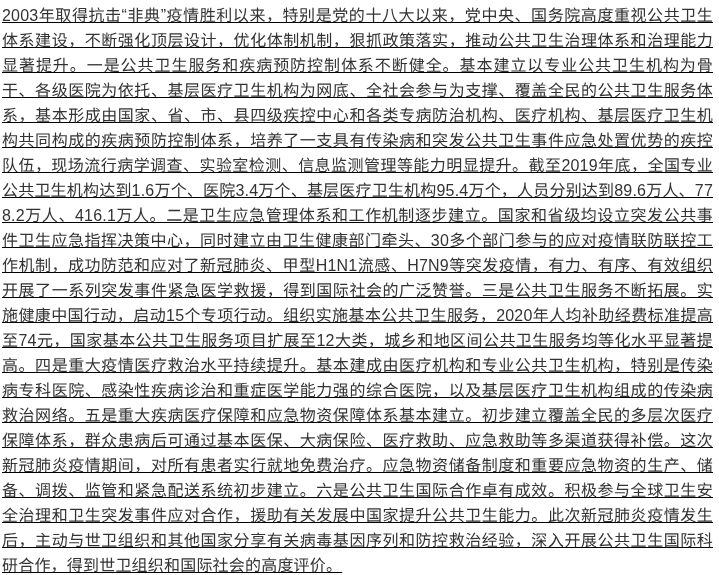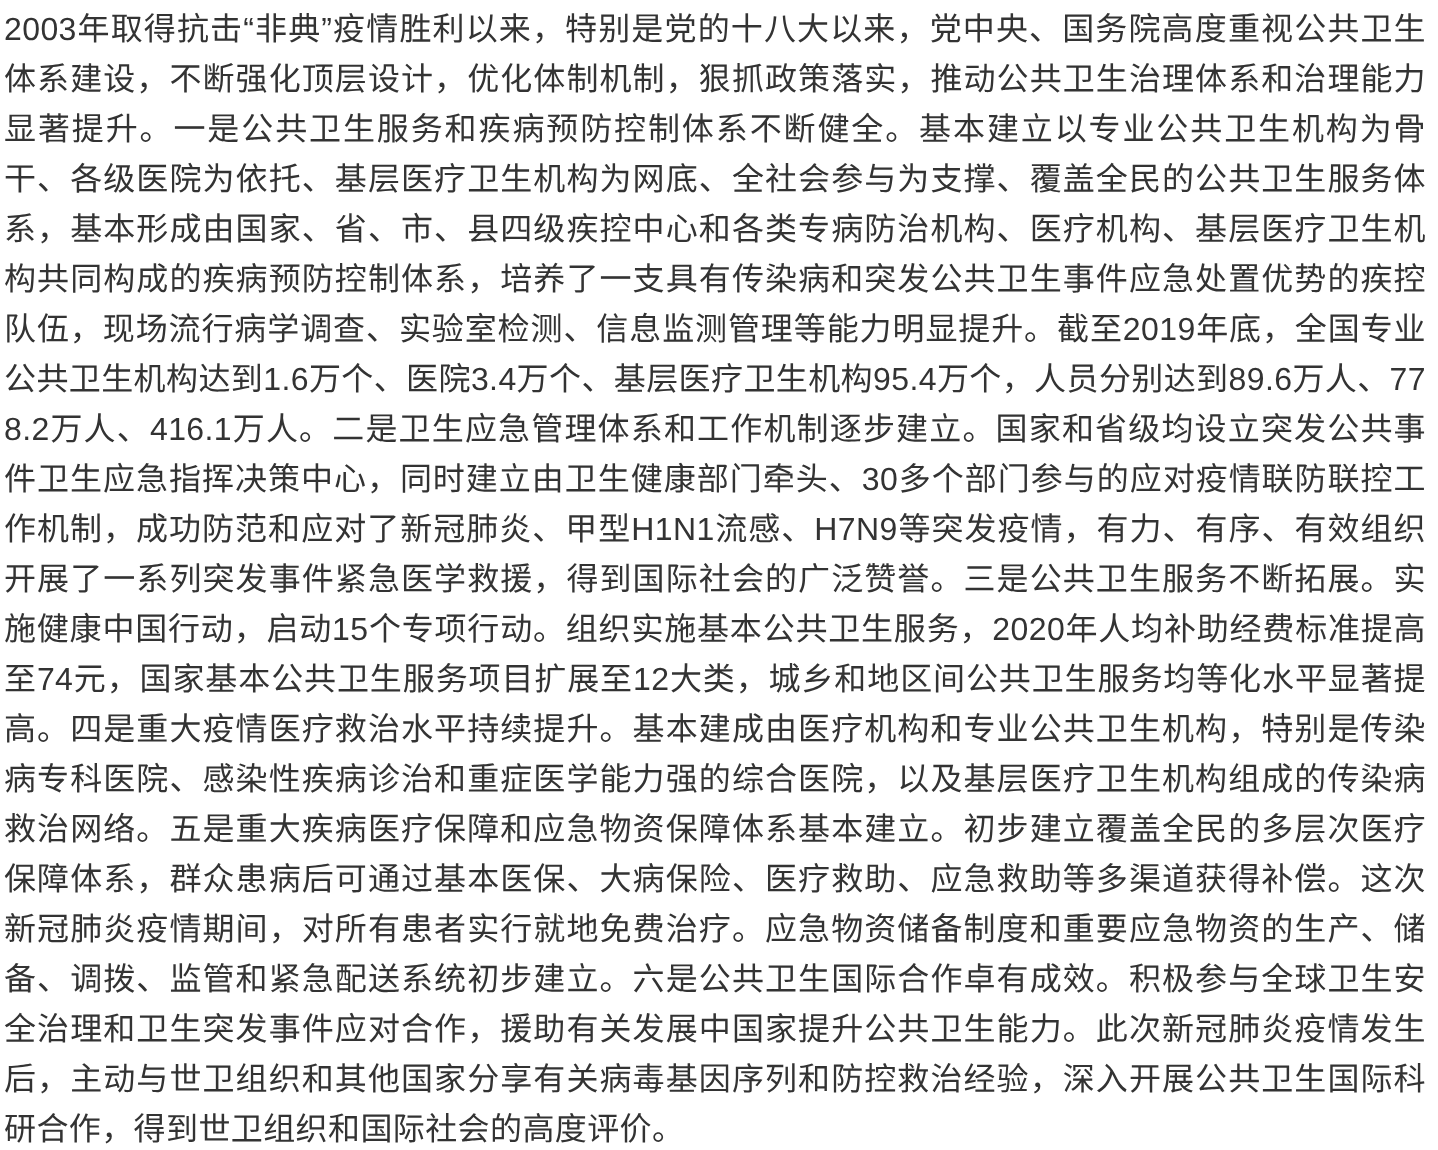--- a/index.html
+++ b/index.html
@@ -11,20 +11,21 @@
       width: 719px;
       height: 575px;
       overflow: hidden;
     }
     .doc-page {
       box-sizing: border-box;
       width: 719px;
       height: 575px;
       background: #ffffff;
       padding: 3px 6px 0 2px;
+      text-decoration: underline;
     }
     .doc-paragraph {
       margin: 0;
       font-family: "Liberation Sans", "DejaVu Sans", sans-serif;
       font-size: 16px;
       line-height: 25px;
       color: #333333;
       text-align: justify;
       text-justify: inter-ideograph;
       letter-spacing: 0.2px;

